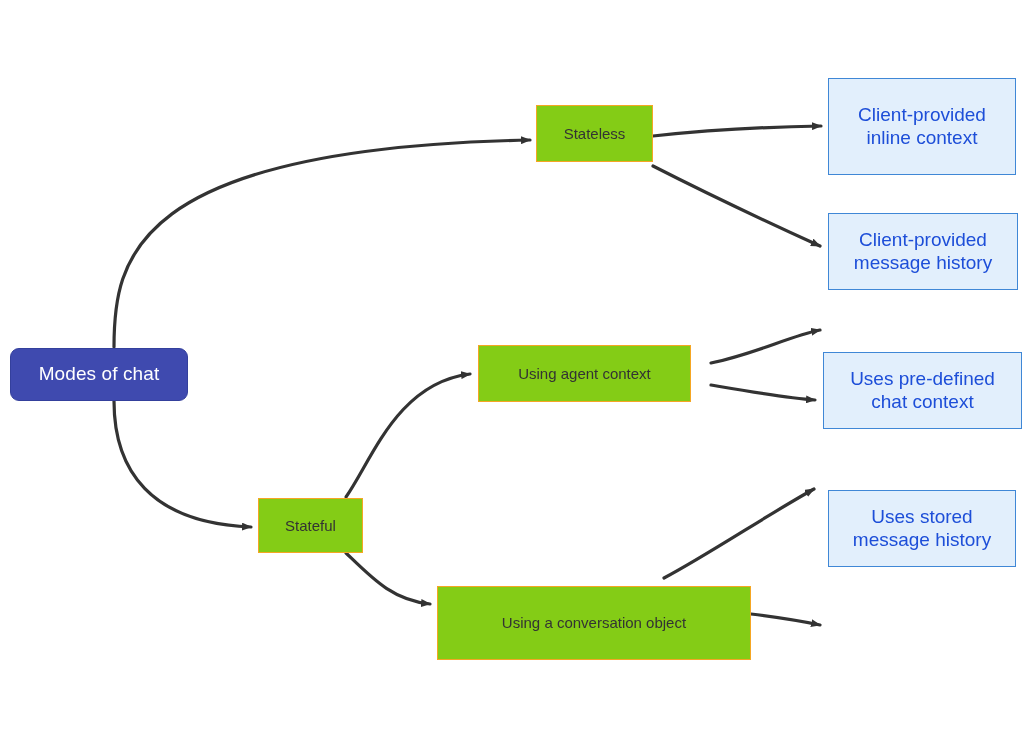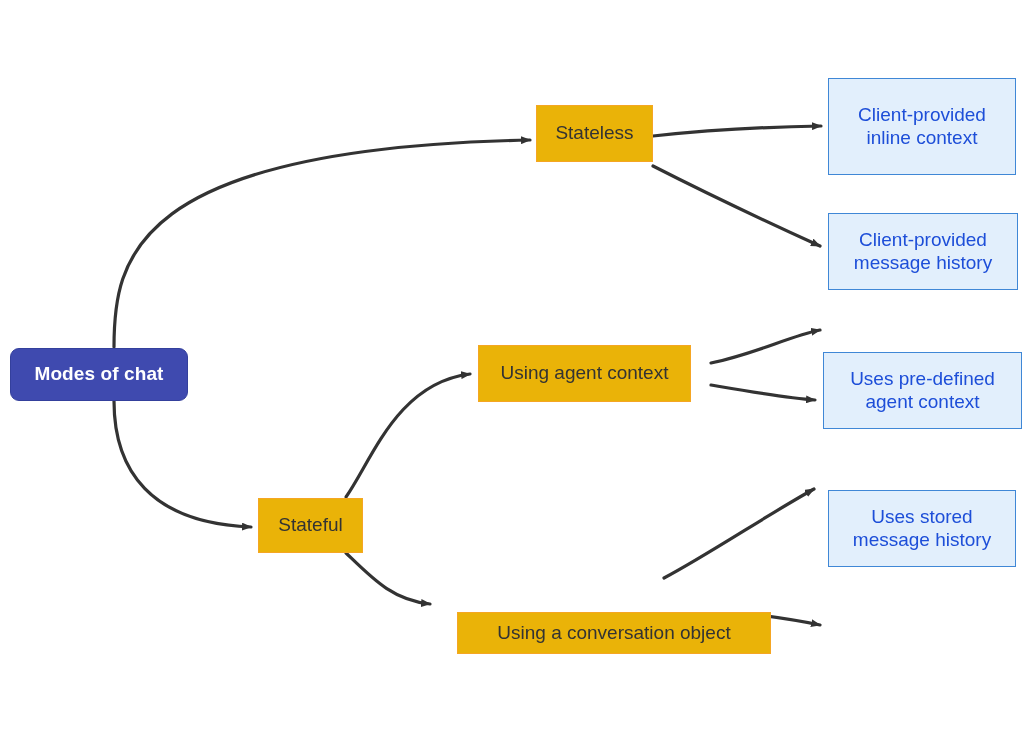--- a/index.html
+++ b/index.html
@@ -39,29 +39,29 @@
     text-align: center;
     line-height: 1.18;
     white-space: pre-line;
     z-index: 2;
   }
   .node-root {
     background: #3f4aaf;
     border: 1px solid #34409c;
     border-radius: 9px;
     color: #ffffff;
-    font-weight: bold;
+    font-weight: normal;
     font-size: 19px;
     letter-spacing: 0.1px;
   }
   .node-branch {
-    background: #eab308;
+    background: #84cc16;
     border: 1.6px solid #f5a623;
     color: #333333;
-    font-size: 19px;
+    font-size: 15px;
   }
   .node-leaf {
     background: #e2effc;
     border: 1.6px solid #3f87d6;
     color: #1d4ed8;
     font-size: 19px;
   }
 </style>
 </head>
 <body>
@@ -86,24 +86,24 @@
         <path d="M 664,578 C 706,556 772,512 814,489" marker-end="url(#arrowhead)"></path>
         <path d="M 751,614 C 775,617 796,620 820,625" marker-end="url(#arrowhead)"></path>
       </g>
   </svg>
 
   <div id="node-layer">
       <div class="node node-root" style="left: 10px; top: 348px; width: 178px; height: 53px;"><span>Modes of chat</span></div>
       <div class="node node-branch" style="left: 536px; top: 105px; width: 117px; height: 57px;"><span>Stateless</span></div>
       <div class="node node-branch" style="left: 258px; top: 498px; width: 105px; height: 55px;"><span>Stateful</span></div>
       <div class="node node-branch" style="left: 478px; top: 345px; width: 213px; height: 57px;"><span>Using agent context</span></div>
-      <div class="node node-branch" style="left: 437px; top: 612px; width: 314px; height: 42px; margin-left: 20px;"><span>Using a conversation object</span></div>
+      <div class="node node-branch" style="left: 437px; top: 586px; width: 314px; height: 74px;"><span>Using a conversation object</span></div>
       <div class="node node-leaf" style="left: 828px; top: 78px; width: 188px; height: 97px;"><span>Client-provided
 inline context</span></div>
       <div class="node node-leaf" style="left: 828px; top: 213px; width: 190px; height: 77px;"><span>Client-provided
 message history</span></div>
       <div class="node node-leaf" style="left: 823px; top: 352px; width: 199px; height: 77px;"><span>Uses pre-defined
-agent context</span></div>
+chat context</span></div>
       <div class="node node-leaf" style="left: 828px; top: 490px; width: 188px; height: 77px;"><span>Uses stored
 message history</span></div>
     </div>
 
 </div>
 
 </body></html>

